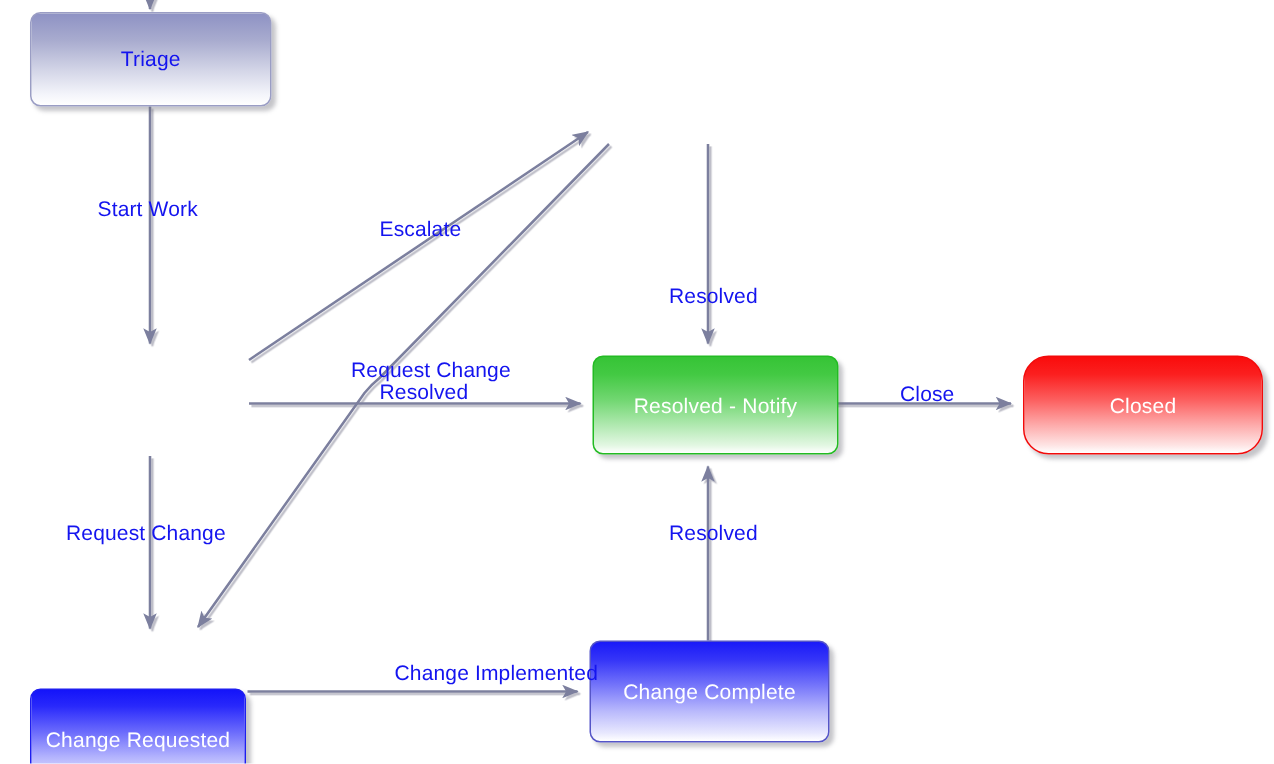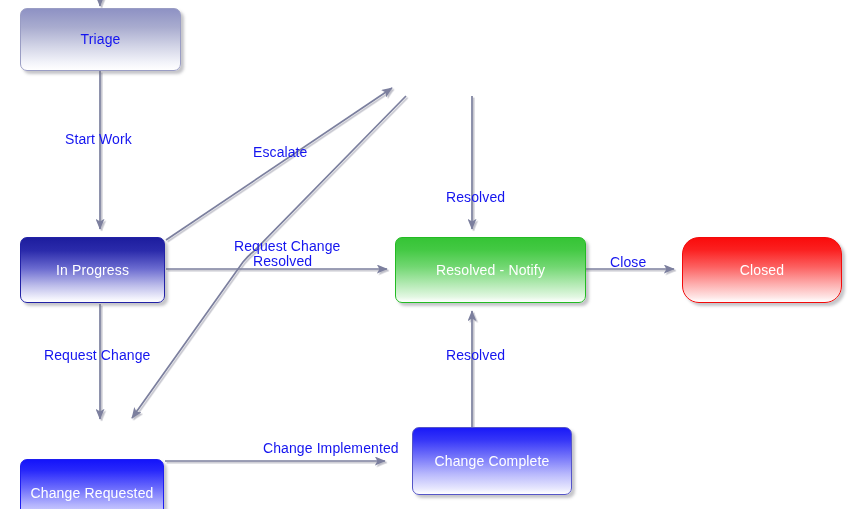--- a/index.html
+++ b/index.html
@@ -136,37 +136,34 @@
 
       <path d="M472,427 L472,311" marker-end="url(#arrowhead)"></path>
     </g>
   </svg>
 
   <div class="node node--triage" style="left:20px; top:8px; width:161px; height:63px;">
     <span class="node-label">Triage</span>
   </div>
 
 
-  <div class="node node--inprogress" style="left:20px; top:237px; width:145px; height:66px;">
-    <span class="node-label">In Progress</span>
-  </div>
-
-  <div class="node node--green" style="left:395px; top:237px; width:191px; height:66px;">
+
+  <div class="node node--green" style="left:395px; top:237px; width:164px; height:66px;">
     <span class="node-label">Resolved - Notify</span>
   </div>
 
   <div class="node node--red" style="left:682px; top:237px; width:160px; height:66px;border-radius:17px;">
     <span class="node-label">Closed</span>
   </div>
 
   <div class="node node--brightblue" style="left:20px; top:427px; width:144px; height:68px;">
     <span class="node-label">Change Requested</span>
   </div>
 
-  <div class="node node--changecomplete" style="left:412px; top:427px; width:160px; height:68px;">
+  <div class="node node--changecomplete" style="left:393px; top:427px; width:160px; height:68px;">
     <span class="node-label">Change Complete</span>
   </div>
 
   <div class="edge-label" style="left:65px; top:131px;">
     <span>Start Work</span>
   </div>
 
   <div class="edge-label" style="left:253px; top:144px;">
     <span>Escalate</span>
   </div>
@@ -176,21 +173,21 @@
   </div>
 
   <div class="edge-label" style="left:253px; top:253px;">
     <span>Resolved</span>
   </div>
 
   <div class="edge-label" style="left:446px; top:189px;">
     <span>Resolved</span>
   </div>
 
-  <div class="edge-label" style="left:600px; top:254px;margin-left:10px;">
+  <div class="edge-label" style="left:600px; top:254px;">
     <span>Close</span>
   </div>
 
   <div class="edge-label" style="left:44px; top:347px;">
     <span>Request Change</span>
   </div>
 
   <div class="edge-label" style="left:446px; top:347px;">
     <span>Resolved</span>
   </div>

